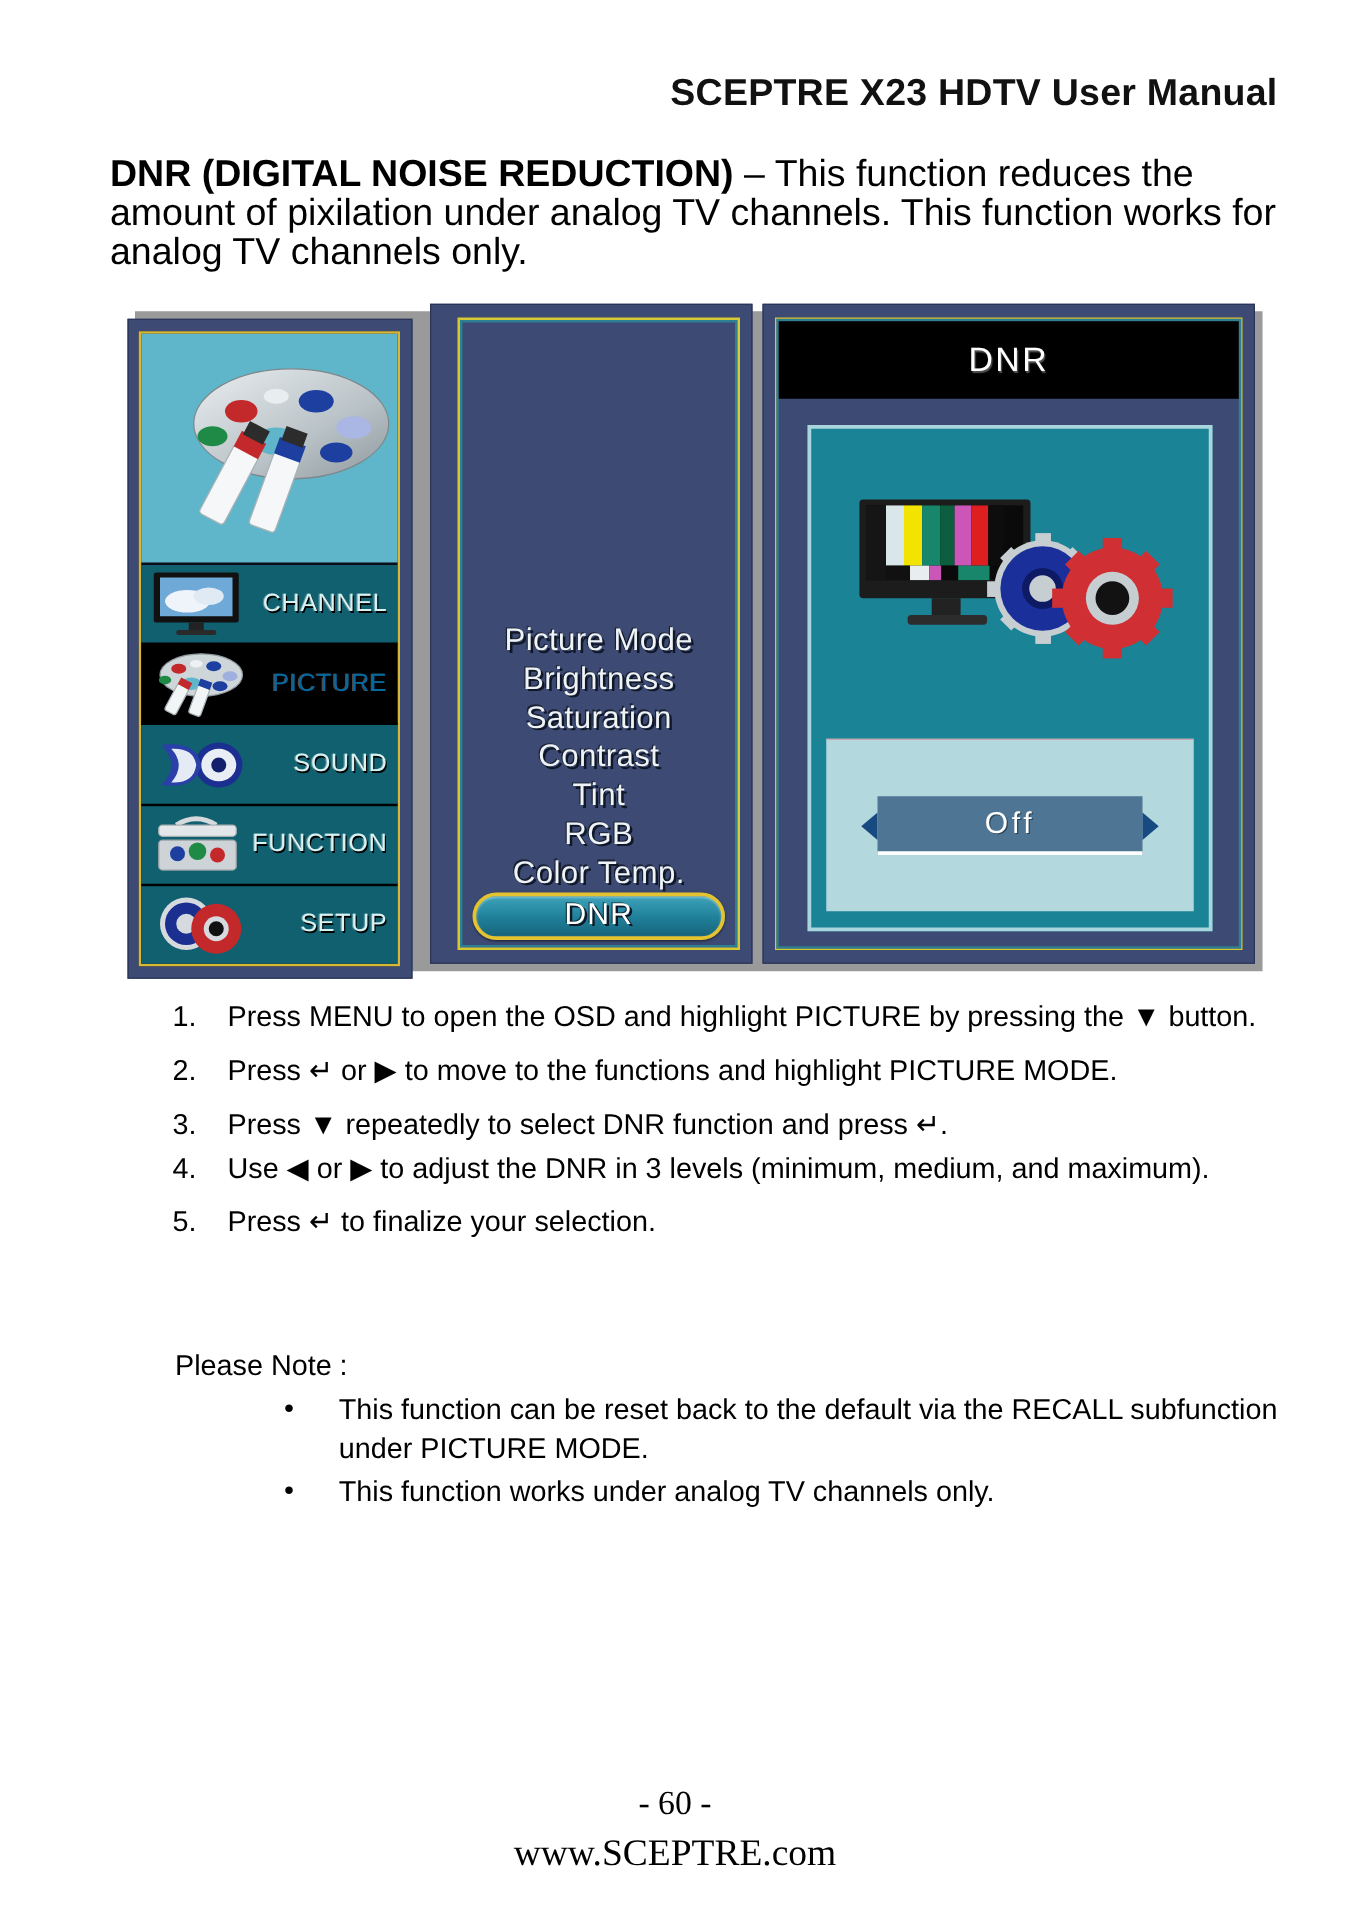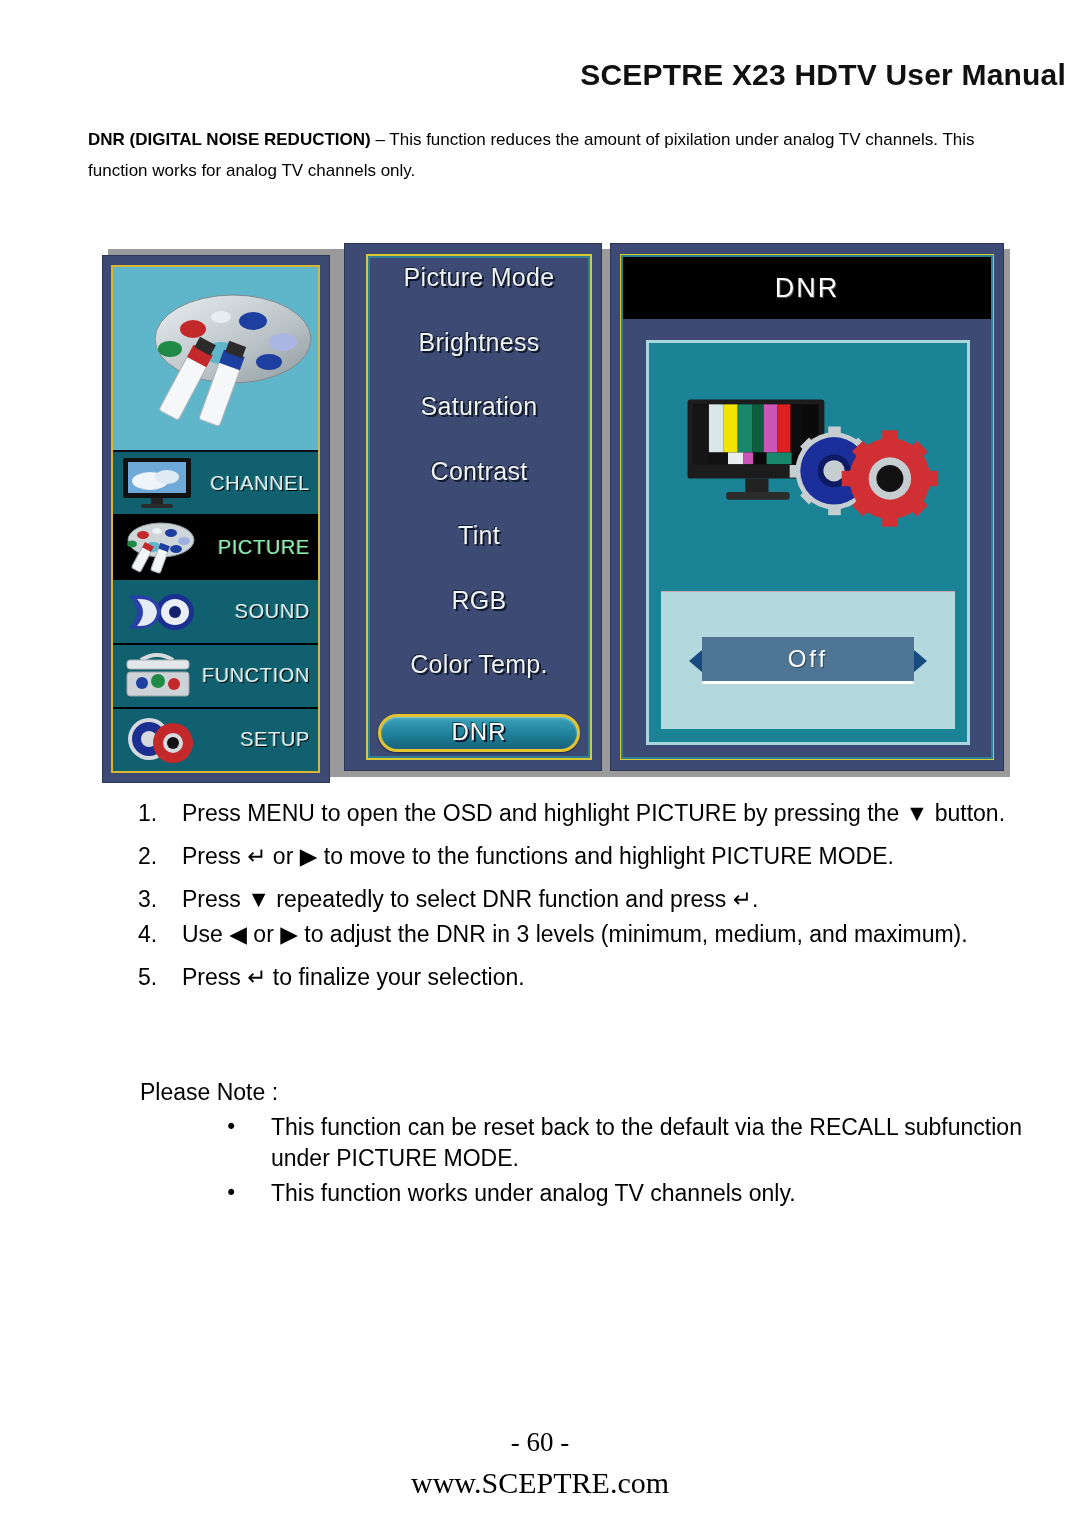--- a/index.html
+++ b/index.html
@@ -20,30 +20,29 @@
   .page-header {
     position: absolute;
     top: 58px;
     left: 0;
     width: 1022px;
     text-align: right;
     font-size: 30px;
     font-weight: bold;
     letter-spacing: 0.2px;
     color: #111;
-    margin-left: 44px;
   }
 
   
   .intro-block {
     position: absolute;
     top: 124px;
     left: 88px;
     width: 940px;
-    font-size: 17px;
+    font-size: 30px;
     line-height: 31px;
     color: #000;
   }
   .intro-block .lead {
     font-weight: bold;
   }
 
   
   .osd {
     position: absolute;
@@ -107,21 +106,21 @@
     background: #000000;
   }
   .cat-label {
     position: absolute;
     right: 8px;
     font-size: 20px;
     letter-spacing: 0.6px;
     color: #d8f2f2;
     text-shadow: 1px 1px 0 #000, -1px 0 0 rgba(255,255,255,.3);
   }
-  .cat-item.selected .cat-label { color: #86efac; }
+  .cat-item.selected .cat-label { color: #0369a1; }
   .cat-thumb {
     position: absolute;
     left: 4px;
     top: 50%;
     transform: translateY(-50%);
     width: 86px;
     height: 56px;
   }
 
   
@@ -139,21 +138,21 @@
     position: absolute;
     left: 9px;
     top: 10px;
     right: 9px;
     bottom: 10px;
     border: 2px solid #d8c832;
     box-shadow: inset 0 0 0 2px #2d7f93;
     box-sizing: border-box;
     display: flex;
     flex-direction: column;
-    justify-content: space-between;
+    justify-content: flex-end;
     padding: 6px 0;
     margin-left: 12px;
   }
   .fn-item {
     text-align: center;
     font-size: 25px;
     color: #eef3f6;
     letter-spacing: 0.3px;
     text-shadow: 2px 2px 0 #101828, -1px -1px 0 rgba(0,0,0,.55);
     padding: 1px 0;

